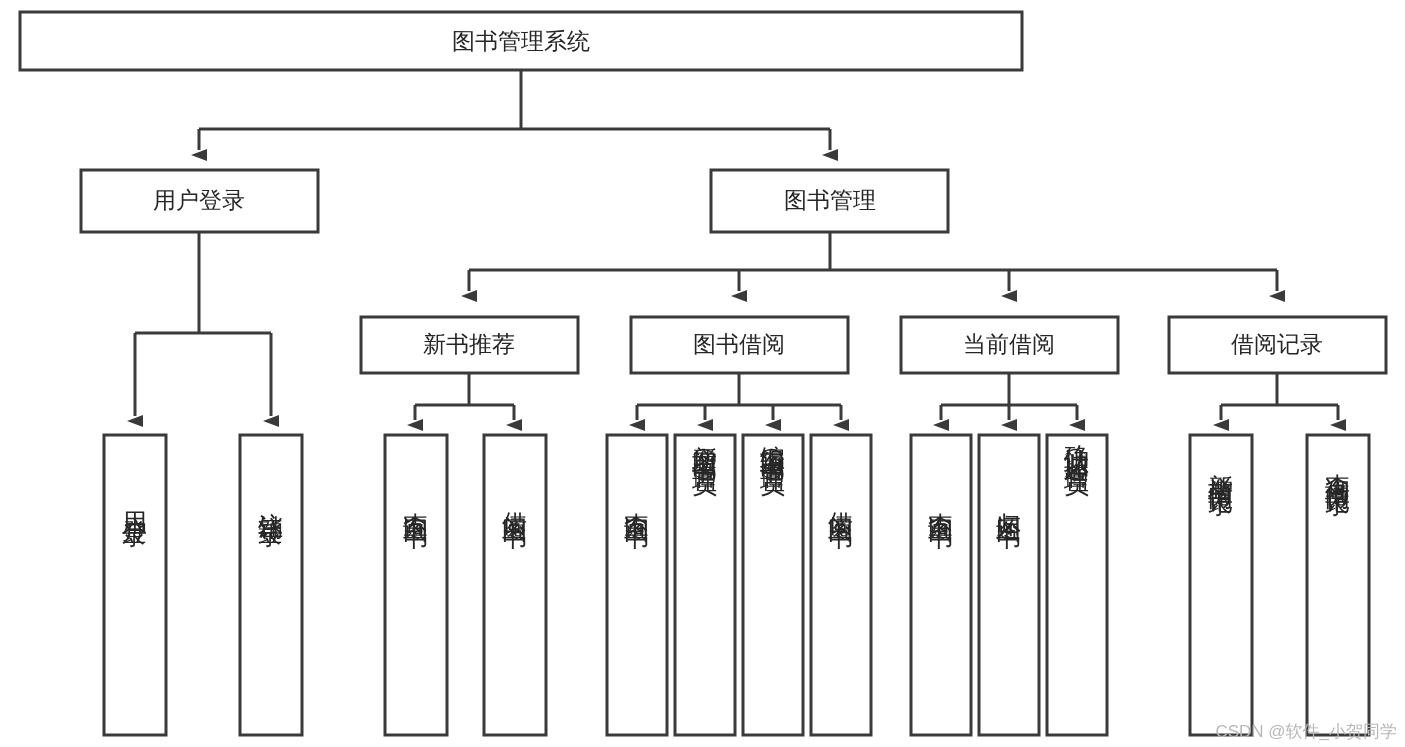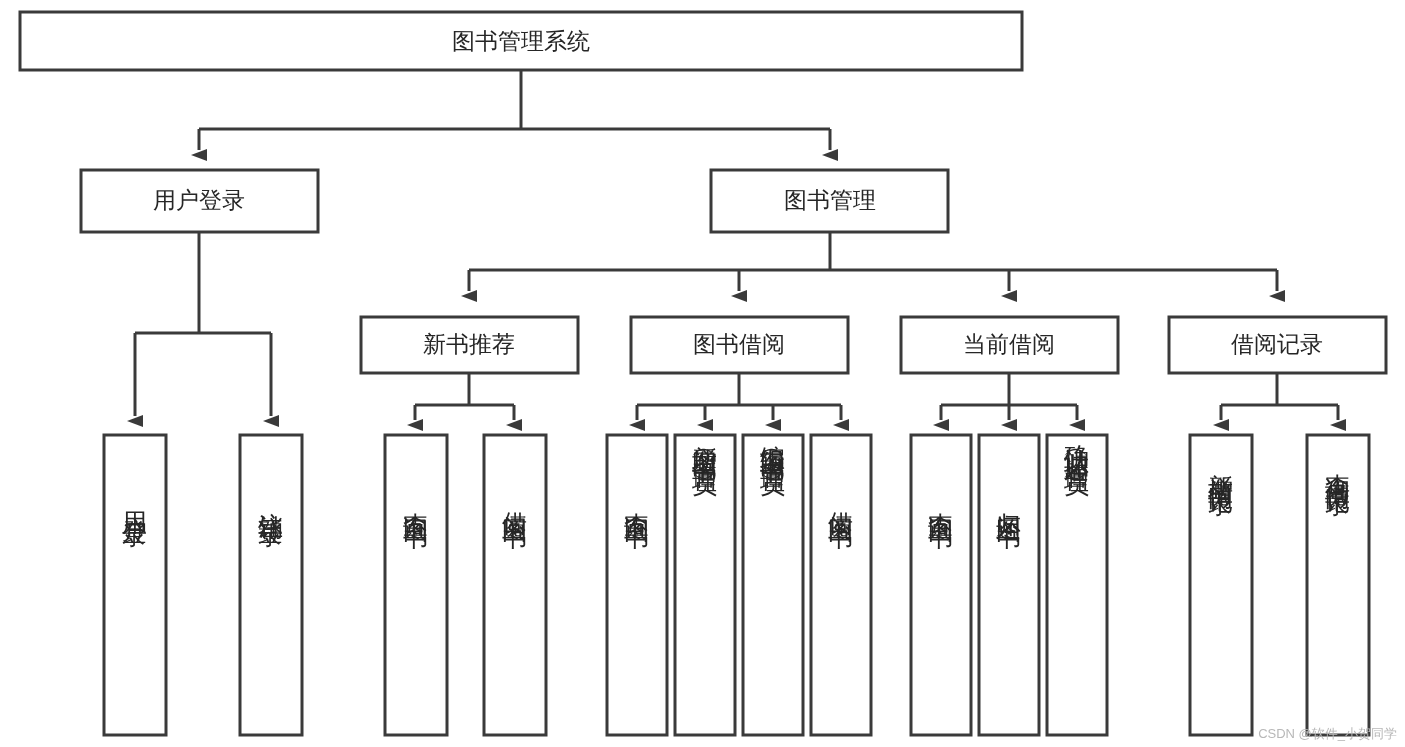--- a/index.html
+++ b/index.html
@@ -50,21 +50,21 @@
     writing-mode: vertical-rl;
     text-orientation: upright;
     text-anchor: middle;
     letter-spacing: 4px;
   }
   .watermark {
     position: absolute;
     right: 8px;
     bottom: 4px;
     font-family: "Liberation Sans", "DejaVu Sans", sans-serif;
-    font-size: 13px;
+    font-size: 17px;
     color: #b8b8b8;
     white-space: nowrap;
     user-select: none;
   }
 </style>
 </head>
 <body>
 
 <div id="diagram-root">
 <svg width="1405" height="747" viewBox="0 0 1405 747" xmlns="http://www.w3.org/2000/svg">

